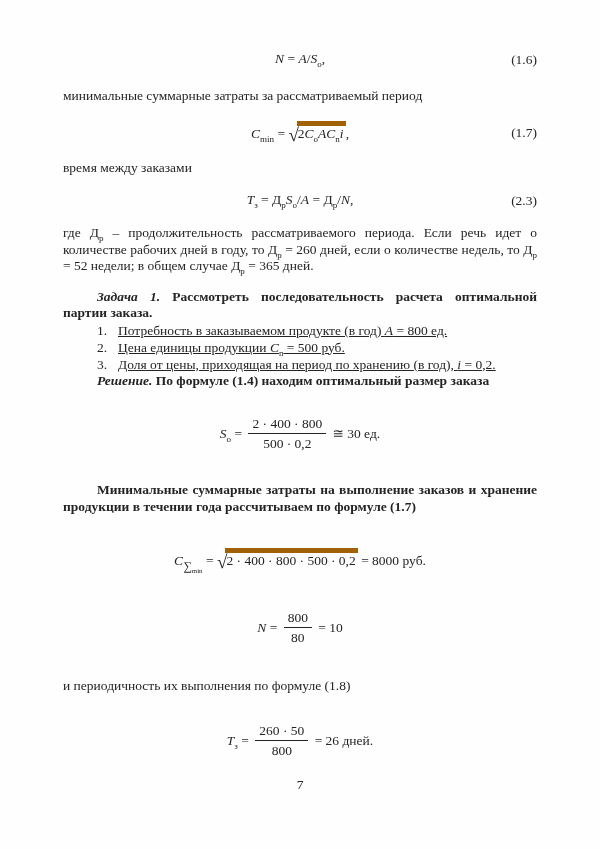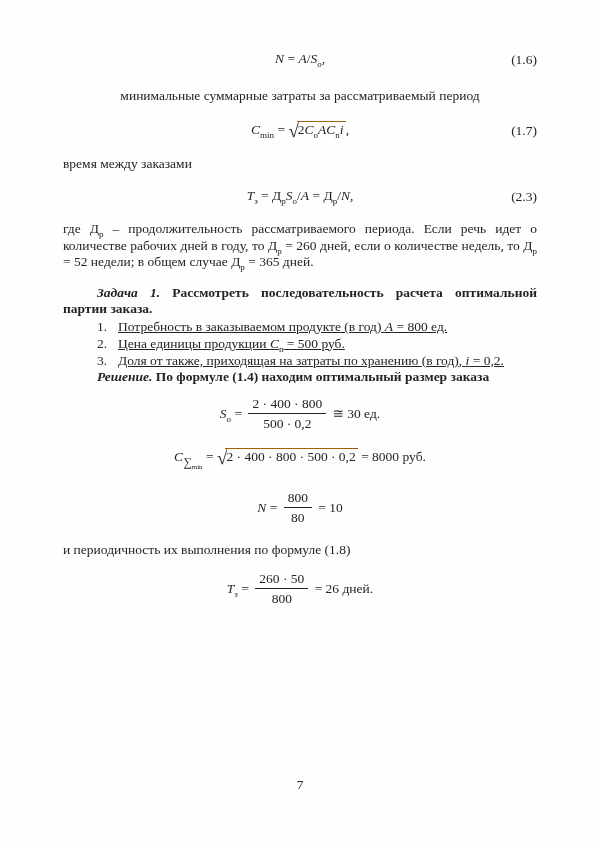--- a/index.html
+++ b/index.html
@@ -22,40 +22,40 @@
   .it { font-style: italic; }
   sub { font-size: 9px; line-height: 0; letter-spacing: 0; }
 
   
   .eqrow { position: relative; text-align: center; line-height: 17px; }
   .eqnum { position: absolute; right: 0; top: 50%; transform: translateY(-50%); font-style: normal; }
   .formula { white-space: nowrap; }
 
   
   .sqrt-glyph { font-size: 19px; vertical-align: -3px; margin-right: -2px; font-style: normal; }
-  .radicand { display: inline-block; border-top: 1px solid #a16207; padding: 0 2px 0 1px; line-height: 15px; }
+  .radicand { display: inline-block; border-top: 5px solid #a16207; padding: 0 2px 0 1px; line-height: 15px; }
 
   
-  .frac { display: inline-block; vertical-align: middle; text-align: center; margin: 0 3px; position: relative; top: -2px; }
+  .frac { display: inline-block; vertical-align: middle; text-align: center; margin: 16px 3px; position: relative; top: -2px; }
   .fnum { display: block; border-bottom: 1px solid #242424; padding: 1px 4px 2px; line-height: 15px; }
   .fden { display: block; padding: 2px 4px 0; line-height: 15px; }
 
   
   .sigma-sub { font-size: 12px; vertical-align: -5px; }
   .sigma-min { font-size: 7px; vertical-align: -8px; }
 
   
   .m-eq16 { margin-bottom: 21px; }
-  .m-p1  { margin-bottom: 16px; text-align: center; }
+  .m-p1  { margin-bottom: 16px; }
   .m-eq17 { margin-bottom: 17px; }
   .m-p2  { margin-bottom: 15px; }
   .m-eq18 { margin-bottom: 17px; }
   .m-p3  { margin-bottom: 14px; }
   .m-fS  { margin: 12px 0 13px; }
-  .m-fC  { margin: 15px 0 15px; }
+  .m-fC  { margin: 33px 0 15px; }
   .m-fN  { margin: 13px 0 15px; }
   .m-fT  { margin: 13px 0; }
 
   .items { }
   .item { line-height: 17px; padding-left: 34px; text-decoration: underline; }
   .item-no { display: inline-block; width: 21px; }
 
   .page-number {
     position: absolute; bottom: 56px; left: 0; right: 0;
     text-align: center;
@@ -86,29 +86,30 @@
   </div>
 
   <p class="par m-p3"><span>где Д</span><sub>р</sub><span> – продолжительность рассматриваемого периода. Если речь идет о количестве рабочих дней в году, то Д</span><sub>р</sub><span> = 260 дней, если о количестве недель, то Д</span><sub>р</sub><span> = 52 недели; в общем случае Д</span><sub>р</sub><span> = 365 дней.</span></p>
 
   <p class="par indent"><span class="it">Задача 1.</span><span> Рассмотреть последовательность расчета оптимальной партии заказа.</span></p>
 
 
   <div class="items">
     <div class="item"><span class="item-no">1.</span><span>Потребность в заказываемом продукте (в год) </span><span class="it">A</span><sub></sub><span> = 800 ед.</span></div>
     <div class="item"><span class="item-no">2.</span><span>Цена единицы продукции </span><span class="it">C</span><sub>n</sub><span> = 500 руб.</span></div>
-    <div class="item"><span class="item-no">3.</span><span>Доля от также, приходящая на затраты по хранению (в год), </span><span class="it">i</span><sub></sub><span> = 0,2.</span></div>
+    <div class="item"><span class="item-no">3.</span><span>Доля от цены, приходящая на период по хранению (в год), </span><span class="it">i</span><sub></sub><span> = 0,2.</span></div>
   </div>
 
   <p class="par indent"><span class="it">Решение.</span><span> По формуле (1.4) находим оптимальный размер заказа</span></p>
 
   <div class="eqrow m-fS">
     <span class="formula"><span class="it">S</span><sub>o</sub><span> = </span><span class="frac"><span class="fnum">2 · 400 · 800</span><span class="fden">500 · 0,2</span></span><span> ≅ 30 ед.</span></span>
   </div>
 
+  <p class="par indent">Минимальные суммарные затраты на выполнение заказов и хранение продукции в течении года рассчитываем по формуле (1.7)</p>
 
   <div class="eqrow m-fC">
     <span class="formula"><span class="it">C</span><span class="sigma-sub">∑</span><span class="sigma-min">min</span><span> = </span><span class="sqrt-glyph">√</span><span class="radicand">2 · 400 · 800 · 500 · 0,2</span><span> = 8000 руб.</span></span>
   </div>
 
 
   <div class="eqrow m-fN">
     <span class="formula"><span class="it">N</span><span> = </span><span class="frac"><span class="fnum">800</span><span class="fden">80</span></span><span> = 10</span></span>
   </div>
 

